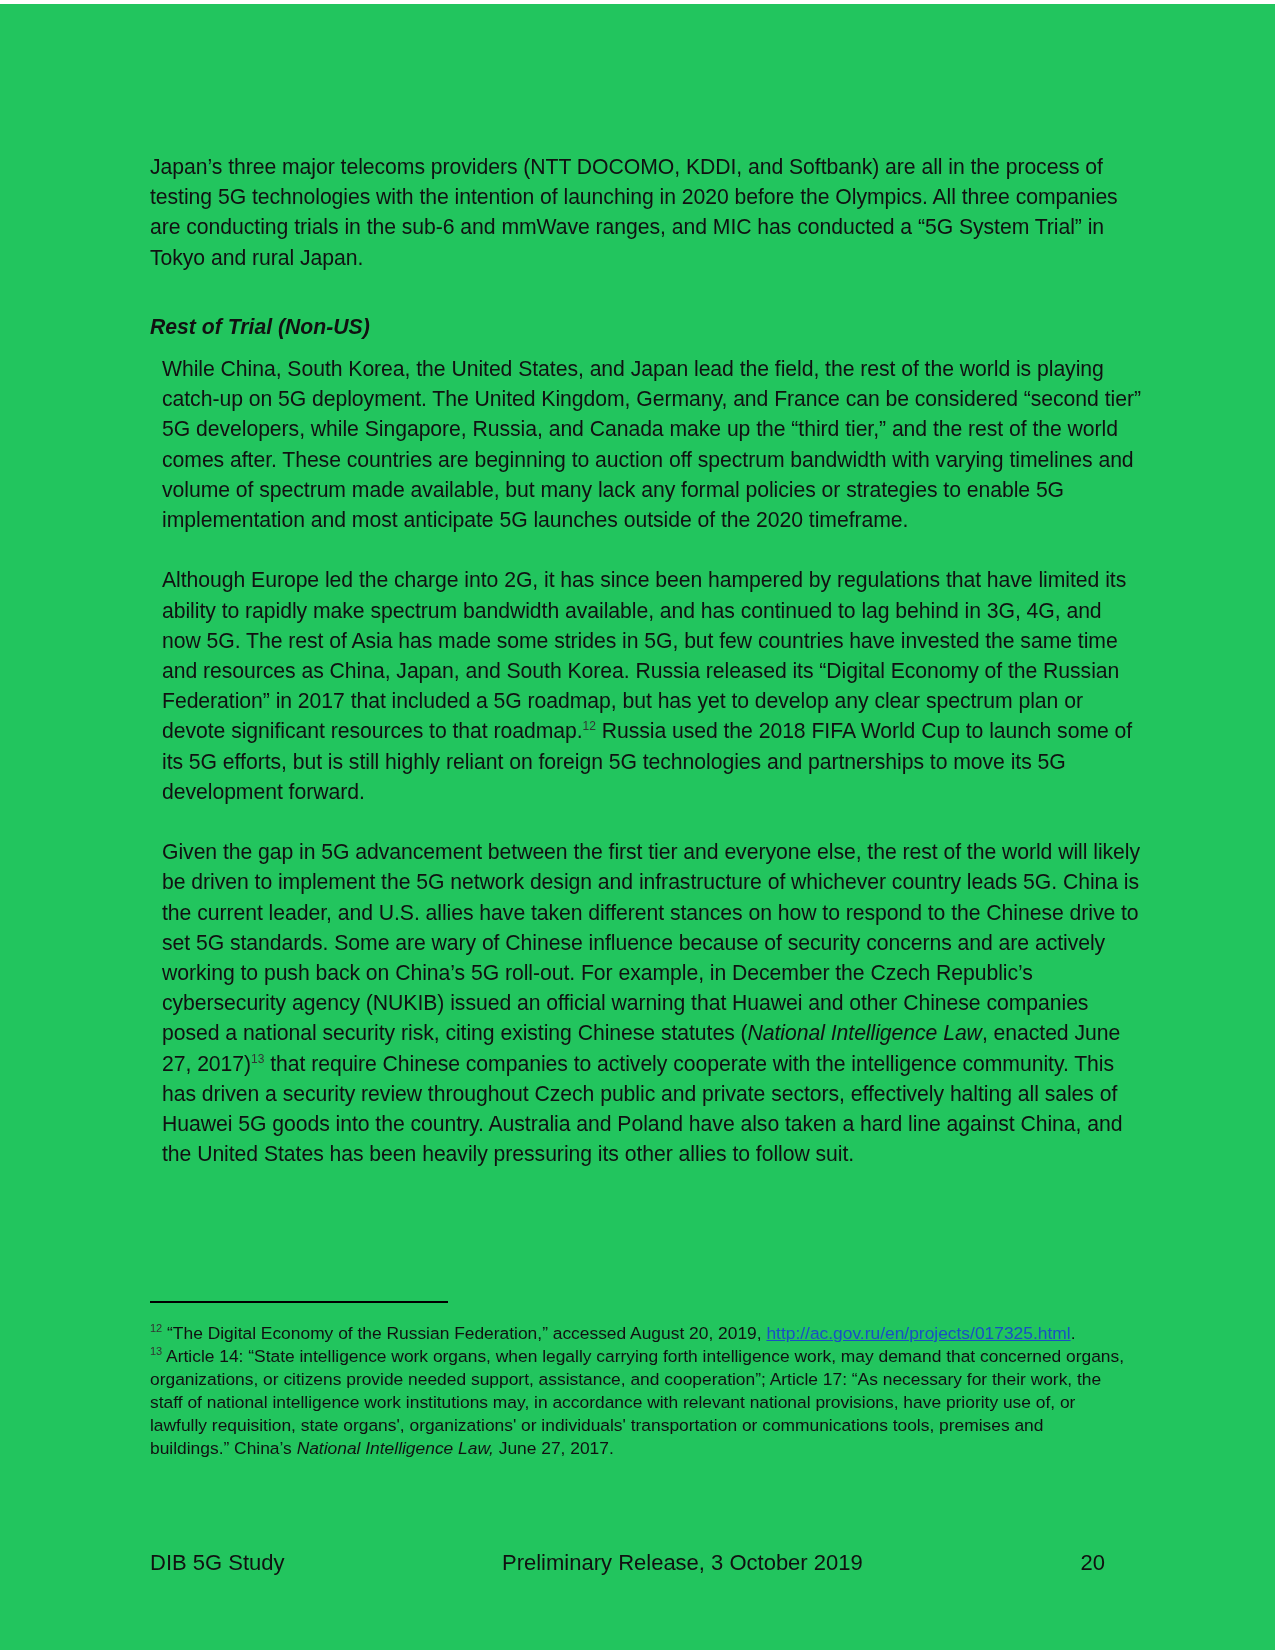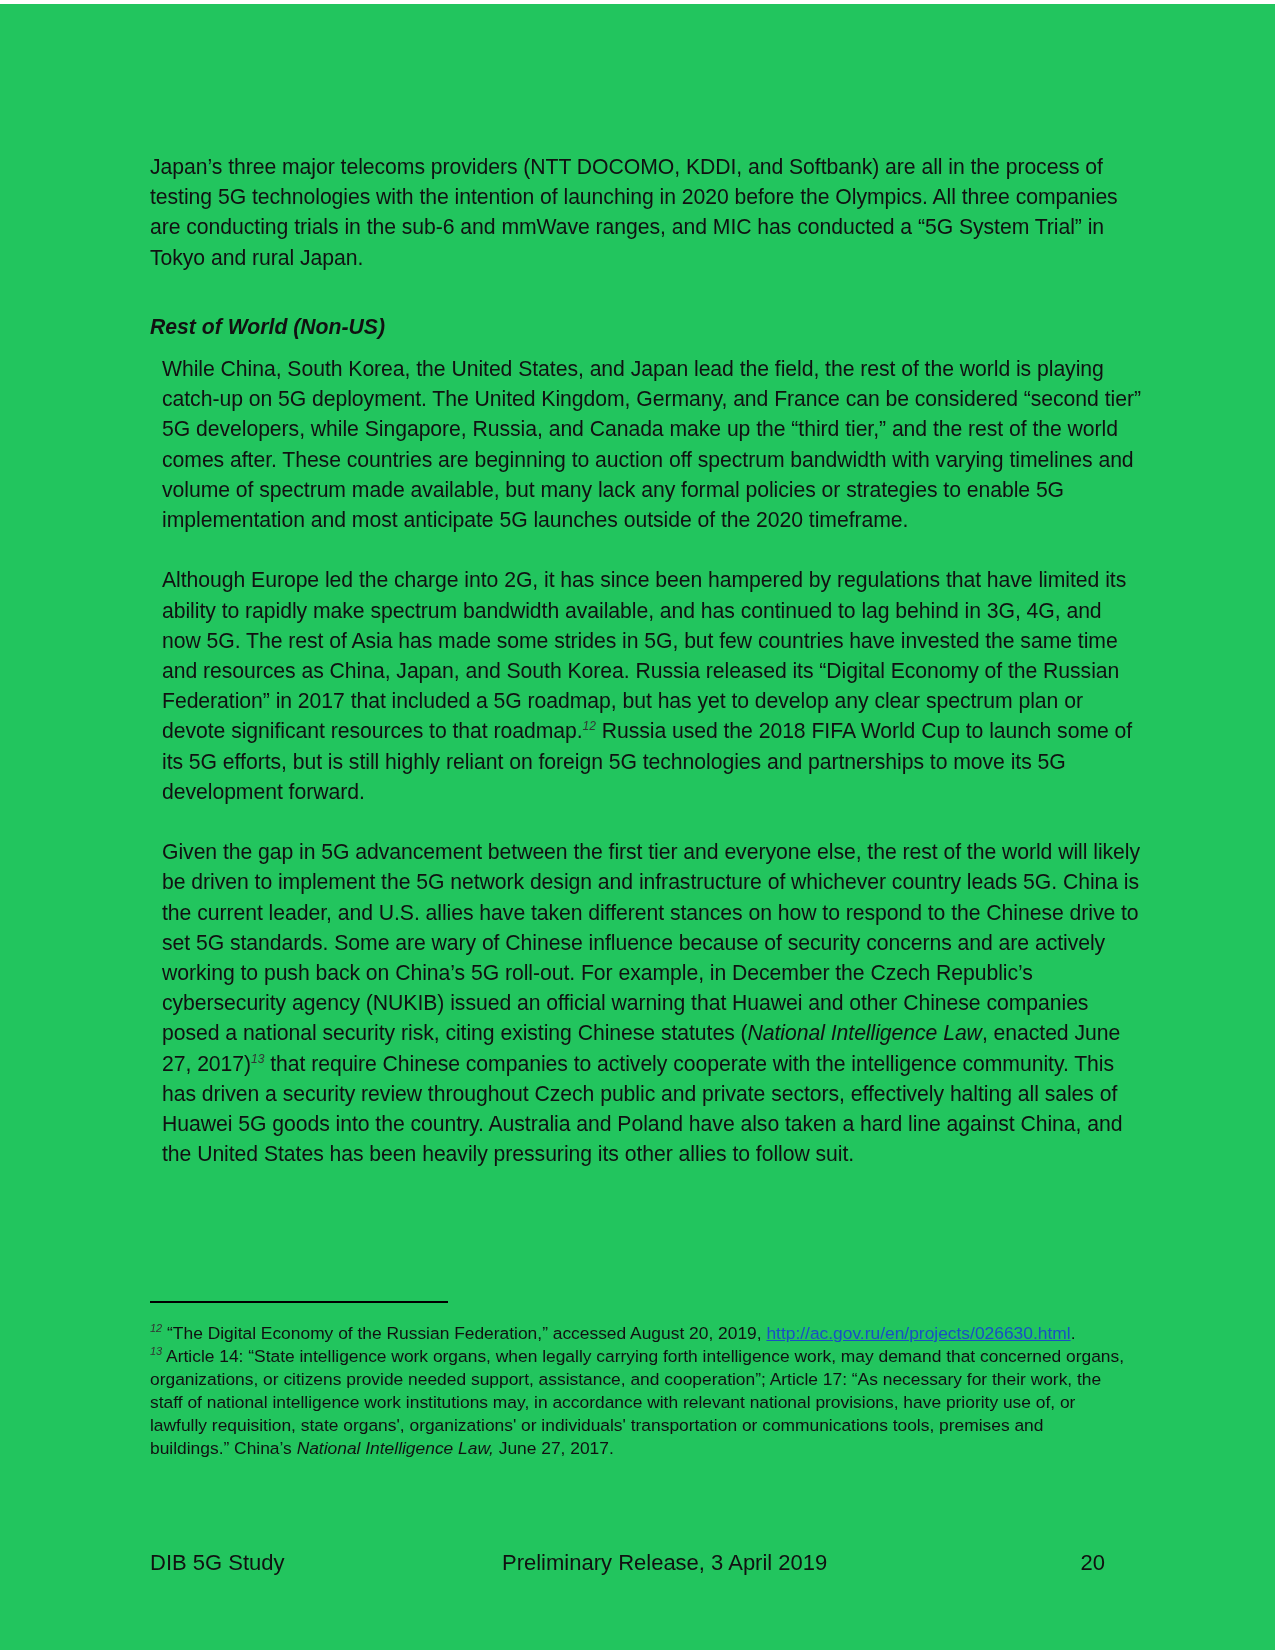--- a/index.html
+++ b/index.html
@@ -3,21 +3,21 @@
 <meta charset="utf-8">
 <style>
   html, body { margin: 0; padding: 0; background: #ffffff; }
   body { width: 1275px; height: 1650px; position: relative; overflow: hidden;
          font-family: "Liberation Sans", sans-serif; color: #111111; }
   .page { position: absolute; left: 0; top: 4px; width: 1275px; height: 1650px; background: #22c55e; }
   .col { position: absolute; left: 150px; width: 980px; }
   .body-text { font-size: 21.2px; line-height: 30.2px; margin: 0; letter-spacing: -0.05px; }
   .p { margin: 0 0 30.2px 0; }
   .heading { font-size: 21.2px; font-weight: bold; font-style: italic; margin: 0; line-height: 30.2px; }
-  sup { font-size: 12px; line-height: 0; vertical-align: 8px; color: #333; font-style: italic; }
+  sup { font-size: 12px; line-height: 0; vertical-align: 8px; color: #333; }
   em { }
   #p1 { top: 148px; }
   #h1 { top: 308px; }
   #p2 { top: 350px; margin-left: 12px; }
   .rule { position: absolute; left: 150px; top: 1297px; width: 298px; height: 0; border-top: 2px solid #000; }
   .footnotes { position: absolute; left: 150px; top: 1318px; width: 975px; font-size: 17.4px; line-height: 22.9px; color: #111; }
   .footnotes p { margin: 0; }
   .footnotes sup { font-size: 11px; vertical-align: 7px; }
   .fn-link { color: #1a4fc4; text-decoration: underline; }
   .footer { position: absolute; top: 1544px; left: 150px; width: 965px; height: 30px; font-size: 22px; line-height: 30px; color: #111; }
@@ -28,37 +28,37 @@
 </head>
 <body>
 
 <div class="page">
 
   <div class="col body-text" id="p1">
     <p class="p">Japan’s three major telecoms providers (NTT DOCOMO, KDDI, and Softbank) are all in the process of testing 5G technologies with the intention of launching in 2020 before the Olympics. All three companies are conducting trials in the sub-6 and mmWave ranges, and MIC has conducted a “5G System Trial” in Tokyo and rural Japan.</p>
   </div>
 
   <div class="col" id="h1">
-    <h2 class="heading">Rest of World (Non-US)</h2>
+    <h2 class="heading">Rest of Trial (Non-US)</h2>
   </div>
 
   <div class="col body-text" id="p2">
     <p class="p">While China, South Korea, the United States, and Japan lead the field, the rest of the world is playing catch-up on 5G deployment. The United Kingdom, Germany, and France can be considered “second tier” 5G developers, while Singapore, Russia, and Canada make up the “third tier,” and the rest of the world comes after. These countries are beginning to auction off spectrum bandwidth with varying timelines and volume of spectrum made available, but many lack any formal policies or strategies to enable 5G implementation and most anticipate 5G launches outside of the 2020 timeframe.</p>
 
     <p class="p"><span>Although Europe led the charge into 2G, it has since been hampered by regulations that have limited its ability to rapidly make spectrum bandwidth available, and has continued to lag behind in 3G, 4G, and now 5G. The rest of Asia has made some strides in 5G, but few countries have invested the same time and resources as China, Japan, and South Korea. Russia released its “Digital Economy of the Russian Federation” in 2017 that included a 5G roadmap, but has yet to develop any clear spectrum plan or devote significant resources to that roadmap.</span><sup>12</sup><span> Russia used the 2018 FIFA World Cup to launch some of its 5G efforts, but is still highly reliant on foreign 5G technologies and partnerships to move its 5G development forward.</span></p>
 
     <p class="p"><span>Given the gap in 5G advancement between the first tier and everyone else, the rest of the world will likely be driven to implement the 5G network design and infrastructure of whichever country leads 5G. China is the current leader, and U.S. allies have taken different stances on how to respond to the Chinese drive to set 5G standards. Some are wary of Chinese influence because of security concerns and are actively working to push back on China’s 5G roll-out. For example, in December the Czech Republic’s cybersecurity agency (NUKIB) issued an official warning that Huawei and other Chinese companies posed a national security risk, citing existing Chinese statutes (</span><em>National Intelligence Law</em><span>, enacted June 27, 2017)</span><sup>13</sup><span> that require Chinese companies to actively cooperate with the intelligence community. This has driven a security review throughout Czech public and private sectors, effectively halting all sales of Huawei 5G goods into the country. Australia and Poland have also taken a hard line against China, and the United States has been heavily pressuring its other allies to follow suit.</span></p>
   </div>
 
   <div class="rule"></div>
 
   <div class="footnotes">
-    <p><sup>12</sup><span> “The Digital Economy of the Russian Federation,” accessed August 20, 2019, </span><a class="fn-link">http://ac.gov.ru/en/projects/026630.html</a><span>.</span></p>
+    <p><sup>12</sup><span> “The Digital Economy of the Russian Federation,” accessed August 20, 2019, </span><a class="fn-link">http://ac.gov.ru/en/projects/017325.html</a><span>.</span></p>
     <p><sup>13</sup><span> Article 14: “State intelligence work organs, when legally carrying forth intelligence work, may demand that concerned organs, organizations, or citizens provide needed support, assistance, and cooperation”; Article 17: “As necessary for their work, the staff of national intelligence work institutions may, in accordance with relevant national provisions, have priority use of, or lawfully requisition, state organs', organizations' or individuals' transportation or communications tools, premises and buildings.” China’s </span><em>National Intelligence Law,</em><span> June 27, 2017.</span></p>
   </div>
 
   <div class="footer">
     <span class="left">DIB 5G Study</span>
-    <span class="center">Preliminary Release, 3 April 2019</span>
+    <span class="center">Preliminary Release, 3 October 2019</span>
     <span class="right">20</span>
   </div>
 
 </div>
 
 </body></html>

